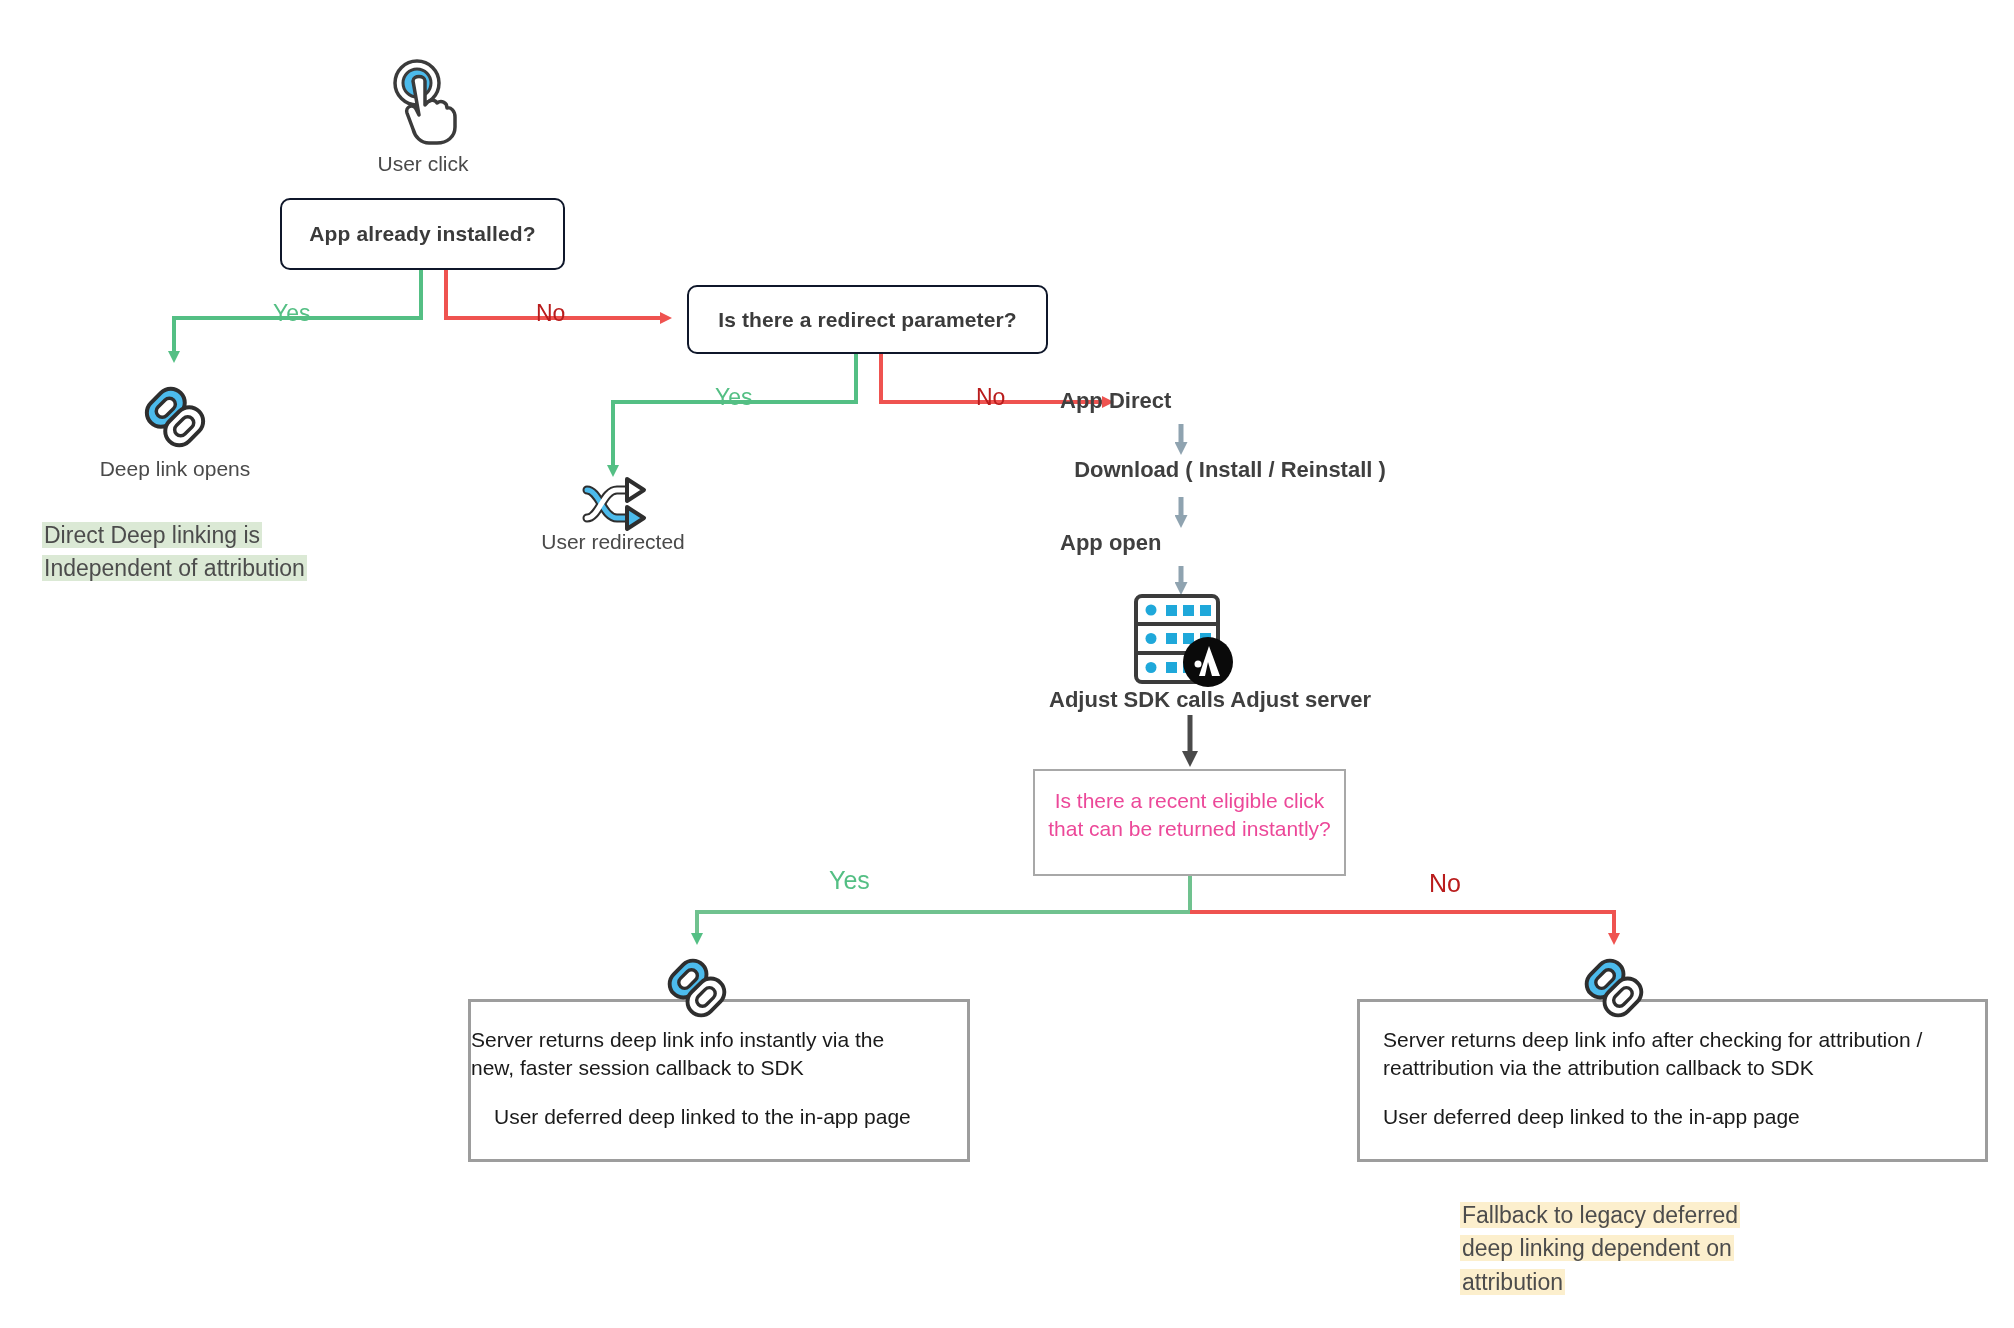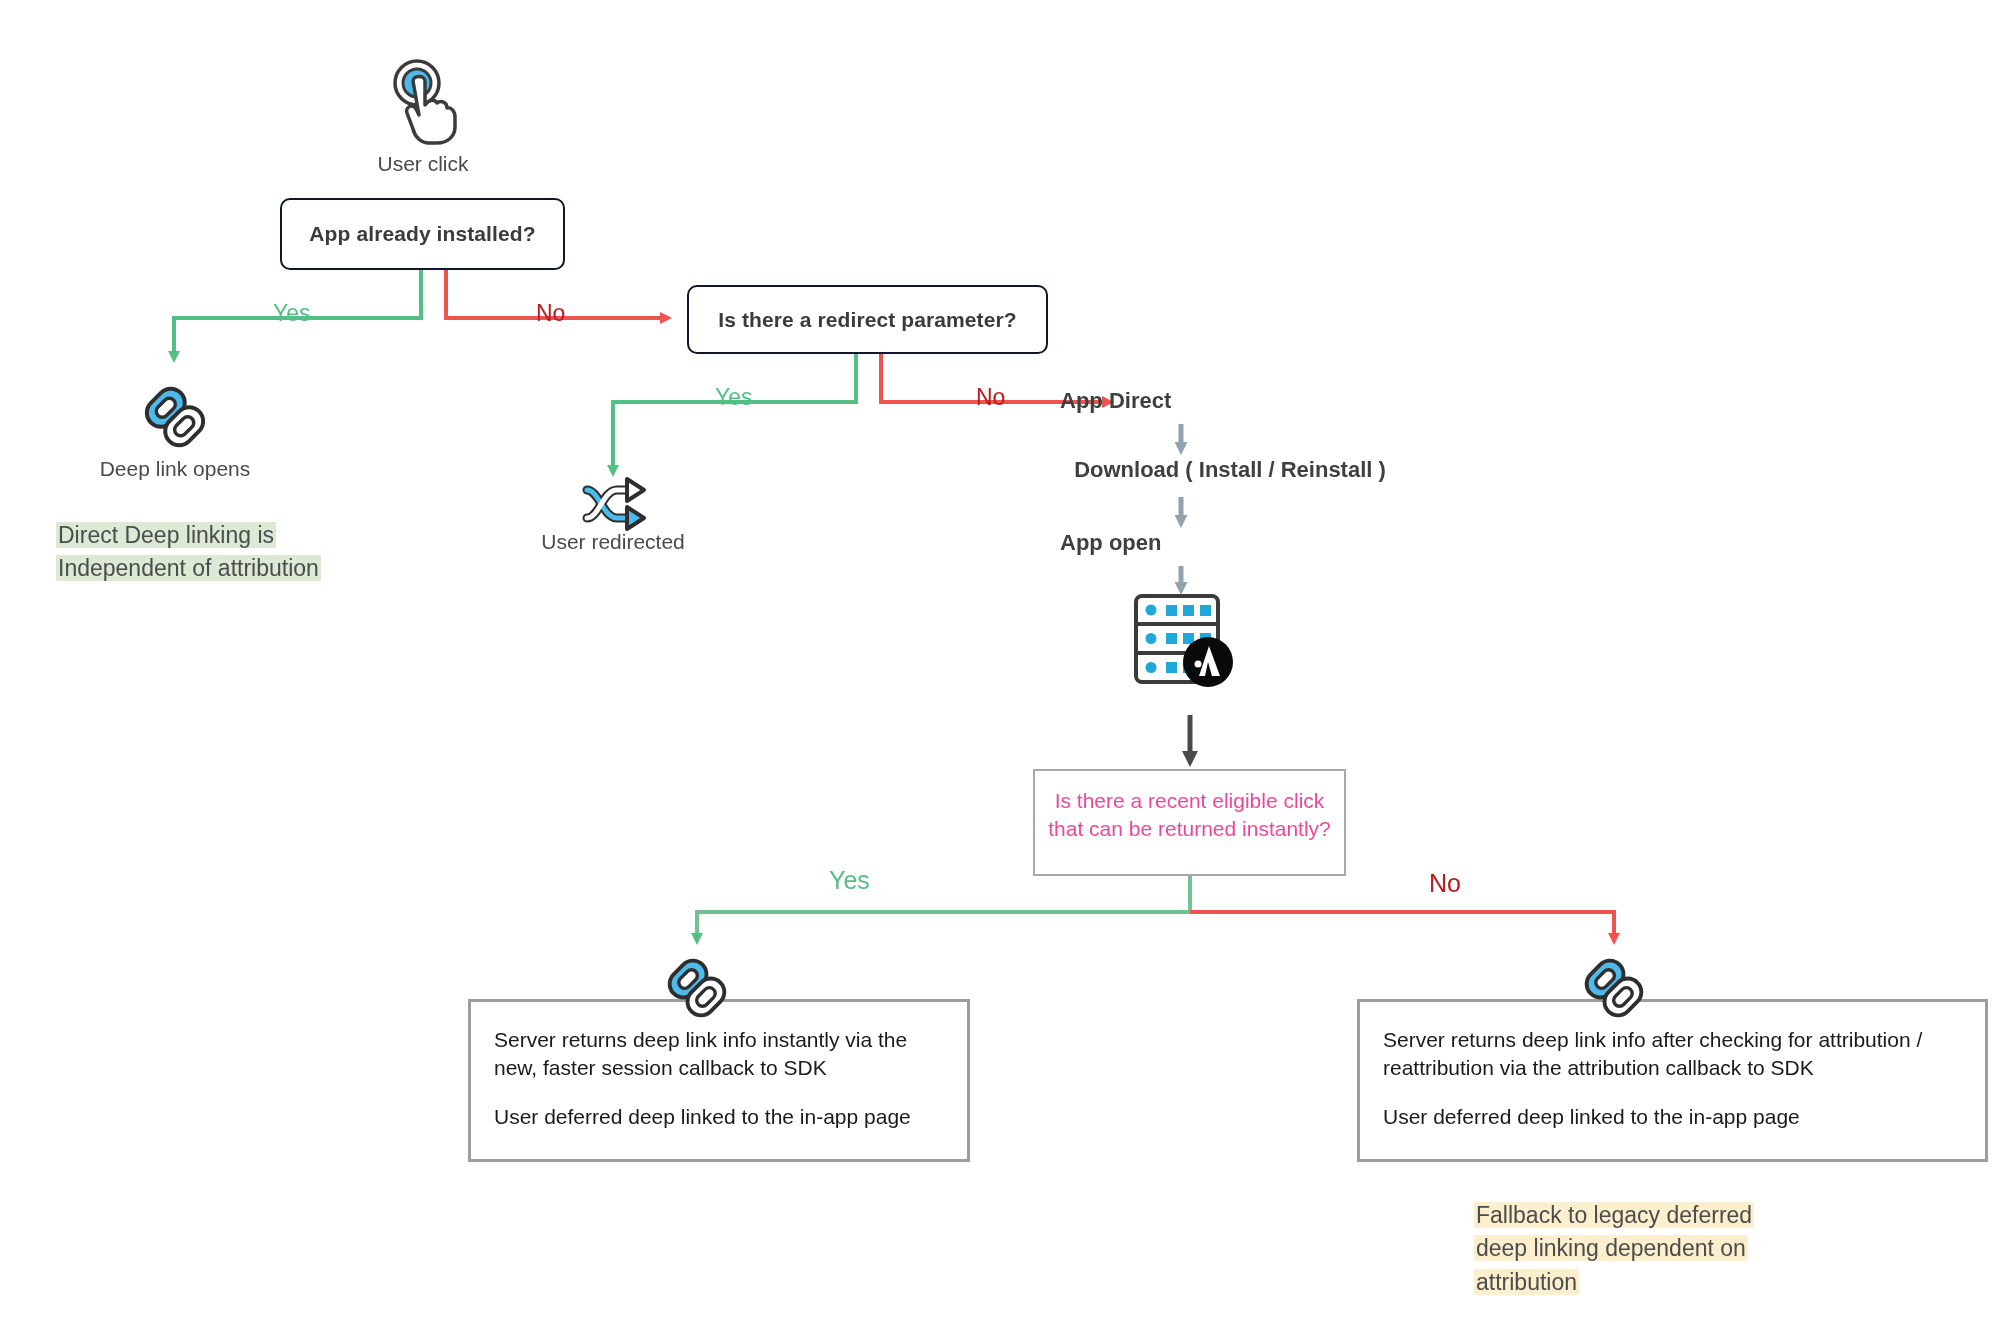--- a/index.html
+++ b/index.html
@@ -37,21 +37,21 @@
   }
   .caption.bold{font-weight:600;color:#3f3f3f;}
 
   
   .lbl{position:absolute;white-space:nowrap;}
   .lbl.yes{color:#54bf84;}
   .lbl.no{color:#b91c1c;}
 
   
   .note{position:absolute;line-height:1.45;color:#4c4c4c;}
-  .note span{padding:0 2px;box-decoration-break:clone;margin-left:14px;-webkit-box-decoration-break:clone;}
+  .note span{padding:0 2px;box-decoration-break:clone;-webkit-box-decoration-break:clone;}
   .note.green span{background:#dbe9d5;}
   .note.amber span{background:#fcefcd;}
 
   .icon{position:absolute;}
 </style>
 </head>
 <body>
 
 <div id="canvas">
 
@@ -194,39 +194,40 @@
       <rect x="68" y="41" width="11" height="11" fill="#1fa8da"></rect>
       <circle cx="19" cy="75.5" r="5.5" fill="#1fa8da"></circle>
       <rect x="34" y="70" width="11" height="11" fill="#1fa8da"></rect>
       <rect x="51" y="70" width="11" height="11" fill="#1fa8da"></rect>
       <rect x="68" y="70" width="11" height="11" fill="#1fa8da"></rect>
       <circle cx="76" cy="70" r="25" fill="#0a0a0a"></circle>
       <path d="M67,84 L77,54 L88,84 L80,84 L76,70 L73,84 Z" fill="#ffffff"></path>
       <circle cx="66" cy="72" r="3.5" fill="#ffffff"></circle>
     </svg>
   </div>
+  <div class="caption bold" style="left:1000px;top:687px;width:420px;font-size:22px;">Adjust SDK calls Adjust server</div>
 
   <div class="sbox thin" style="left:1033px;top:769px;width:313px;height:107px;border-color:#a8a8a8;"></div>
   <div class="center-text" style="left:1048px;top:787px;width:283px;font-size:21px;">Is there a recent eligible click that can be returned instantly?</div>
 
   <div class="lbl yes" style="left:829px;top:866px;font-size:25px;">Yes</div>
   <div class="lbl no" style="left:1429px;top:869px;font-size:25px;">No</div>
 
   <div class="icon" style="left:663px;top:954px;width:68px;height:68px;z-index:5;">
     <svg viewBox="0 0 70 70" width="68" height="68">
       <g transform="rotate(-45 35 35)">
         <rect x="14" y="8" width="42" height="28" rx="14" fill="#4cbbec" stroke="#2e2e2e" stroke-width="4"></rect>
         <rect x="24" y="16" width="22" height="12" rx="6" fill="#ffffff" stroke="#2e2e2e" stroke-width="3.5"></rect>
         <rect x="14" y="34" width="42" height="28" rx="14" fill="#ffffff" stroke="#2e2e2e" stroke-width="4"></rect>
         <rect x="24" y="42" width="22" height="12" rx="6" fill="#ffffff" stroke="#2e2e2e" stroke-width="3.5"></rect>
       </g>
     </svg>
   </div>
   <div class="sbox" style="left:468px;top:999px;width:502px;height:163px;"></div>
-  <div class="sbox-text" style="left:494px;top:1026px;width:440px;font-size:21px;">Server returns deep link info instantly via the new, faster session callback to SDK</div>
+  <div class="sbox-text" style="left:471px;top:1026px;width:440px;font-size:21px;">Server returns deep link info instantly via the new, faster session callback to SDK</div>
   <div class="sbox-text" style="left:494px;top:1103px;width:440px;font-size:21px;">User deferred deep linked to the in-app page</div>
 
 
   <div class="icon" style="left:1580px;top:954px;width:68px;height:68px;z-index:5;">
     <svg viewBox="0 0 70 70" width="68" height="68">
       <g transform="rotate(-45 35 35)">
         <rect x="14" y="8" width="42" height="28" rx="14" fill="#4cbbec" stroke="#2e2e2e" stroke-width="4"></rect>
         <rect x="24" y="16" width="22" height="12" rx="6" fill="#ffffff" stroke="#2e2e2e" stroke-width="3.5"></rect>
         <rect x="14" y="34" width="42" height="28" rx="14" fill="#ffffff" stroke="#2e2e2e" stroke-width="4"></rect>
         <rect x="24" y="42" width="22" height="12" rx="6" fill="#ffffff" stroke="#2e2e2e" stroke-width="3.5"></rect>

